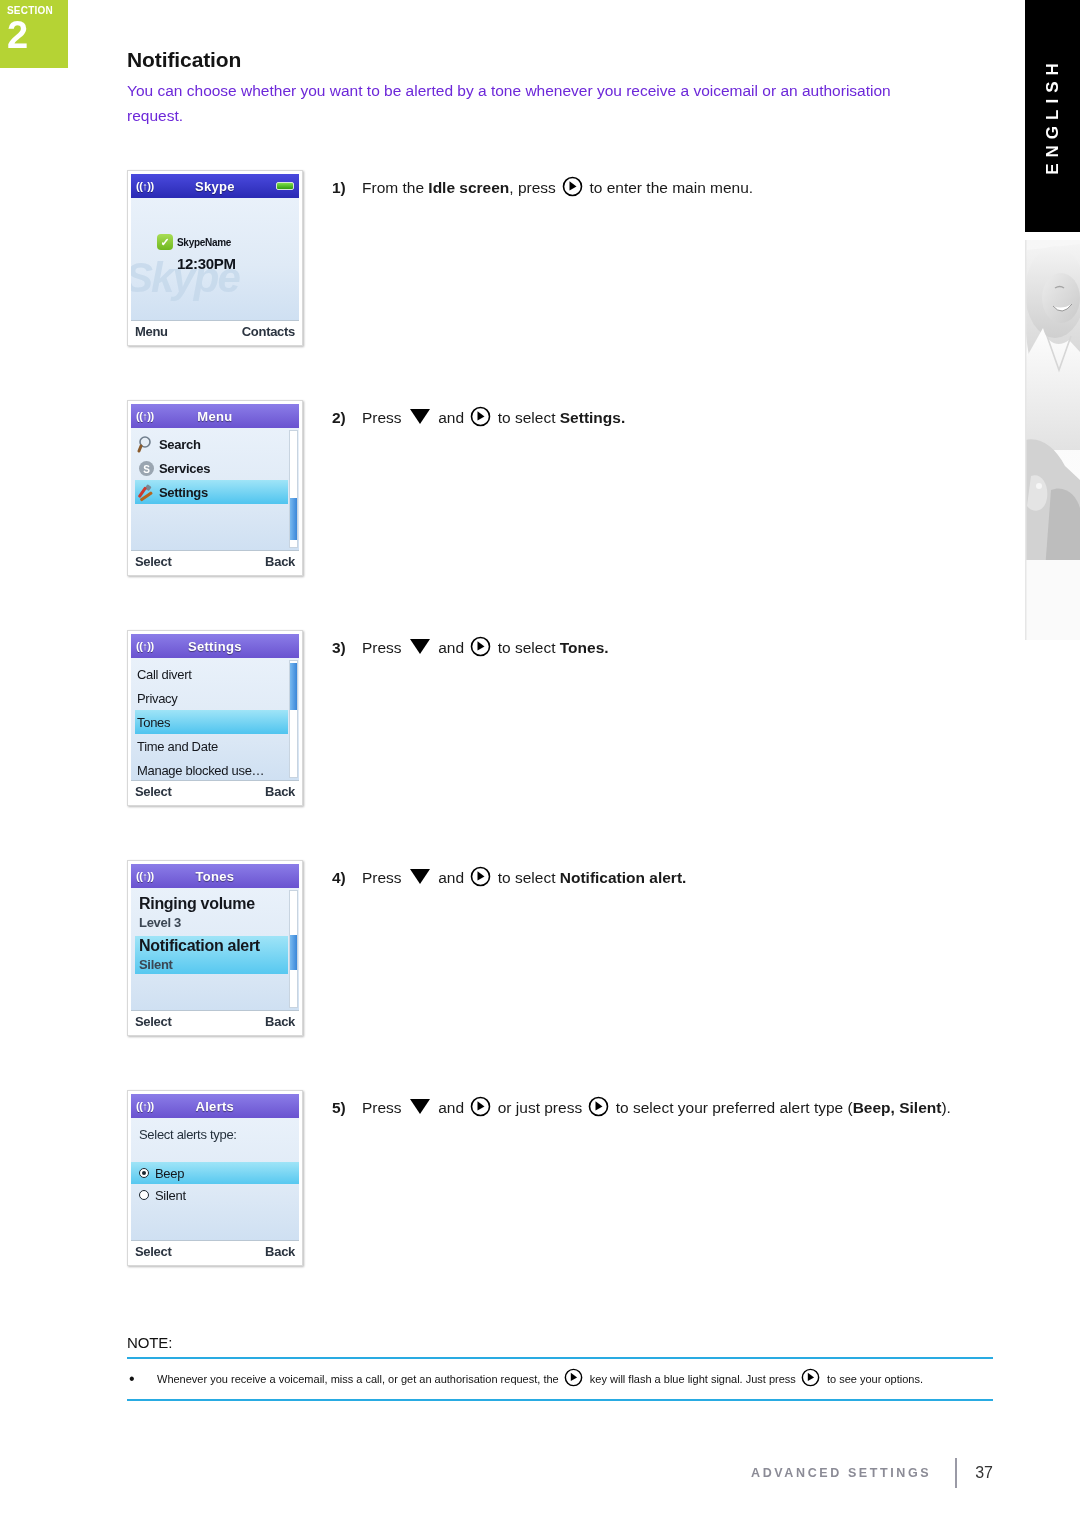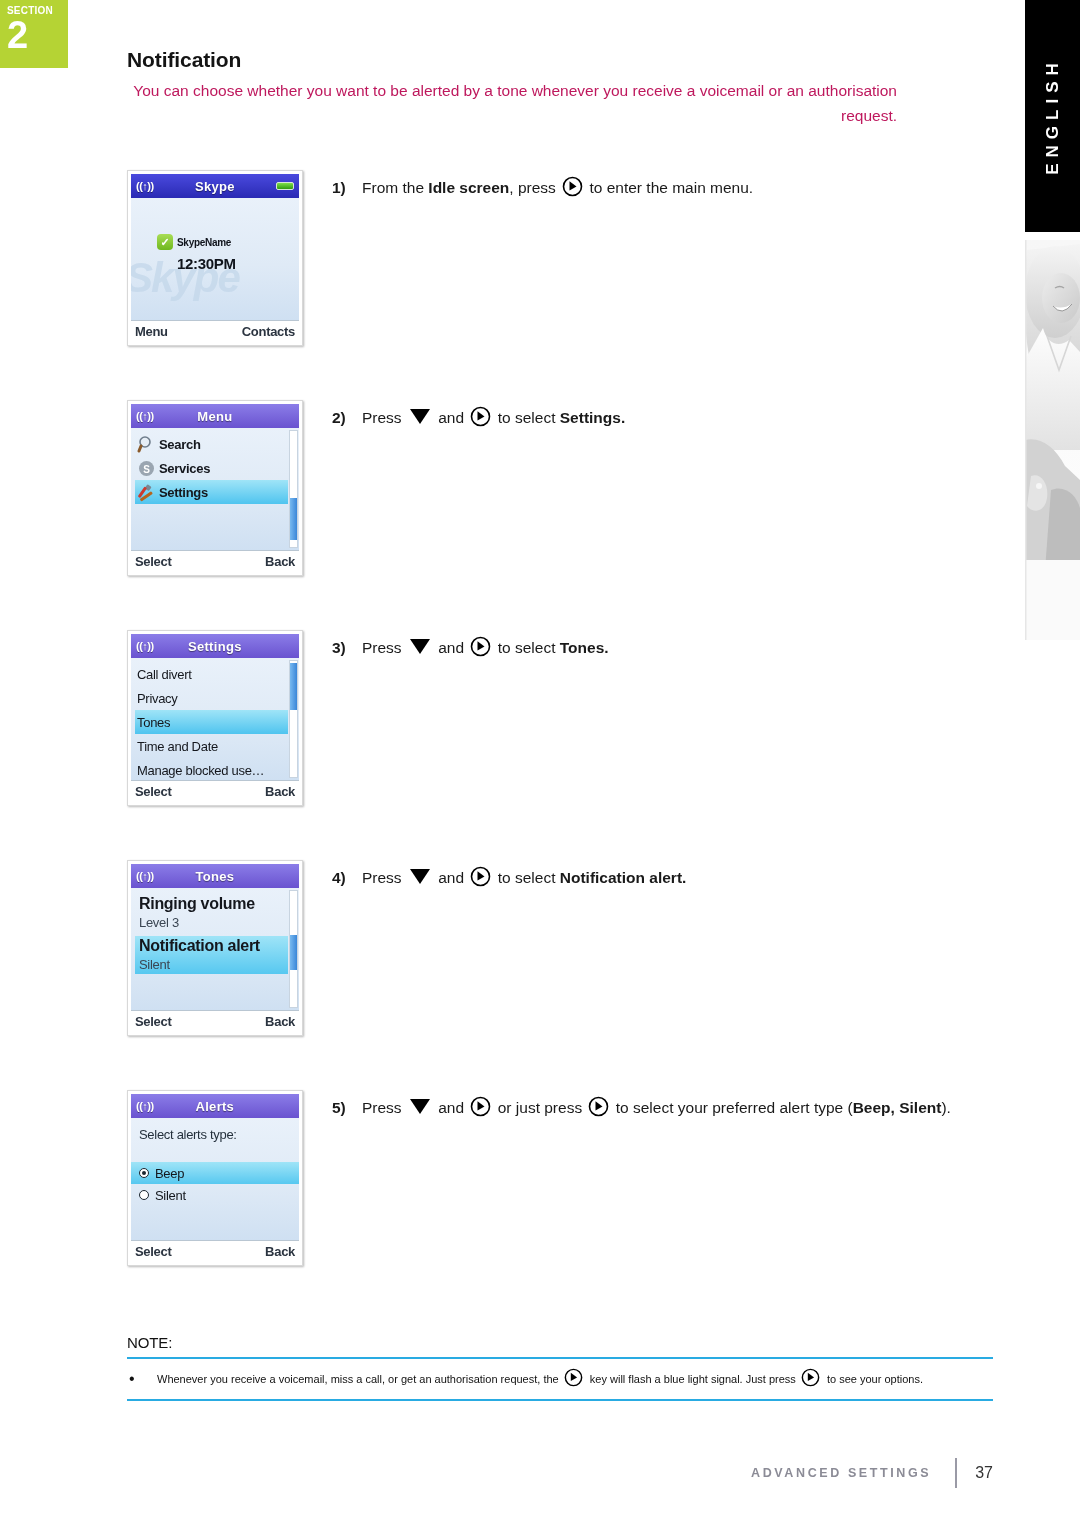--- a/index.html
+++ b/index.html
@@ -77,25 +77,24 @@
   h1.page-title {
     font-size: 21px;
     font-weight: bold;
     color: #141414;
     margin: 0;
     padding-top: 48px;
     letter-spacing: -0.1px;
   }
   p.intro {
     font-size: 15.5px;
-    color: #be185d;
+    color: #6d28d9;
     line-height: 25px;
     margin: 6px 0 0 0;
     width: 770px;
-    text-align: right;
   }
 
   
   .steps { position: relative; margin-top: 42px; }
   .step {
     position: relative;
     min-height: 230px;
   }
   .phone {
     position: absolute;
@@ -196,21 +195,21 @@
     border: 1px solid #c8d4e0;
   }
   .scrollbar .thumb {
     position: absolute; left: 0; right: 0;
     background: linear-gradient(90deg,#77b9f0,#3a86d8);
   }
 
   
   .pair { padding-left: 4px; }
   .pair .p-ttl { font-size: 16px; font-weight: bold; color: #14171d; letter-spacing: -0.3px; line-height: 19px; }
-  .pair .p-val { font-size: 13px; color: #3b4653; letter-spacing: -0.3px; line-height: 19px; }
+  .pair .p-val { font-size: 13px; color: #3b4653; letter-spacing: -0.3px; line-height: 19px; font-weight: bold; }
   .pair.sel { background: linear-gradient(#9fe4f7, #57c8f0); }
 
   
   .al-prompt { font-size: 13px; color: #24303c; padding: 9px 0 0 8px; letter-spacing: -0.3px;}
   .al-opt {
     display: flex; align-items: center; gap: 6px;
     height: 22px; padding-left: 8px; font-size: 13px; color: #14171d;
     letter-spacing: -0.3px;
   }
   .al-opt.sel { background: linear-gradient(#9fe4f7, #57c8f0); }

